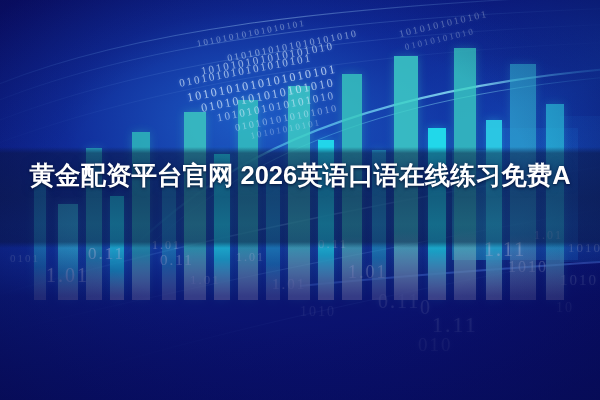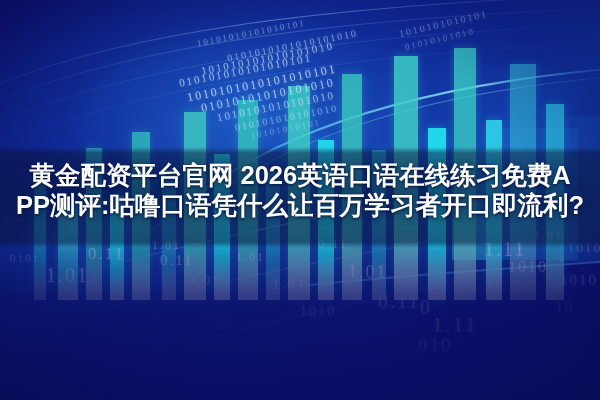--- a/index.html
+++ b/index.html
@@ -167,16 +167,15 @@
       <span class="binary" style="left: 568px; top: 240px; font-size: 13px; opacity: 0.35; transform: rotate(0deg);">1010</span>
     </div>
 
   <div class="layer bg-bottom"></div>
   <div class="layer bg-vig"></div>
 
   <div class="band" style="top:147px;height:101px;"></div>
 
   <div class="headline" style="top:160px;">
     <span class="line" id="l1">黄金配资平台官网 2026英语口语在线练习免费A</span>
-    <span class="line" id="l2">PP测评:咕噜口语凭什么让百万学习者开口即流利?</span>
   </div>
 
 </div>
 
 </body></html>

